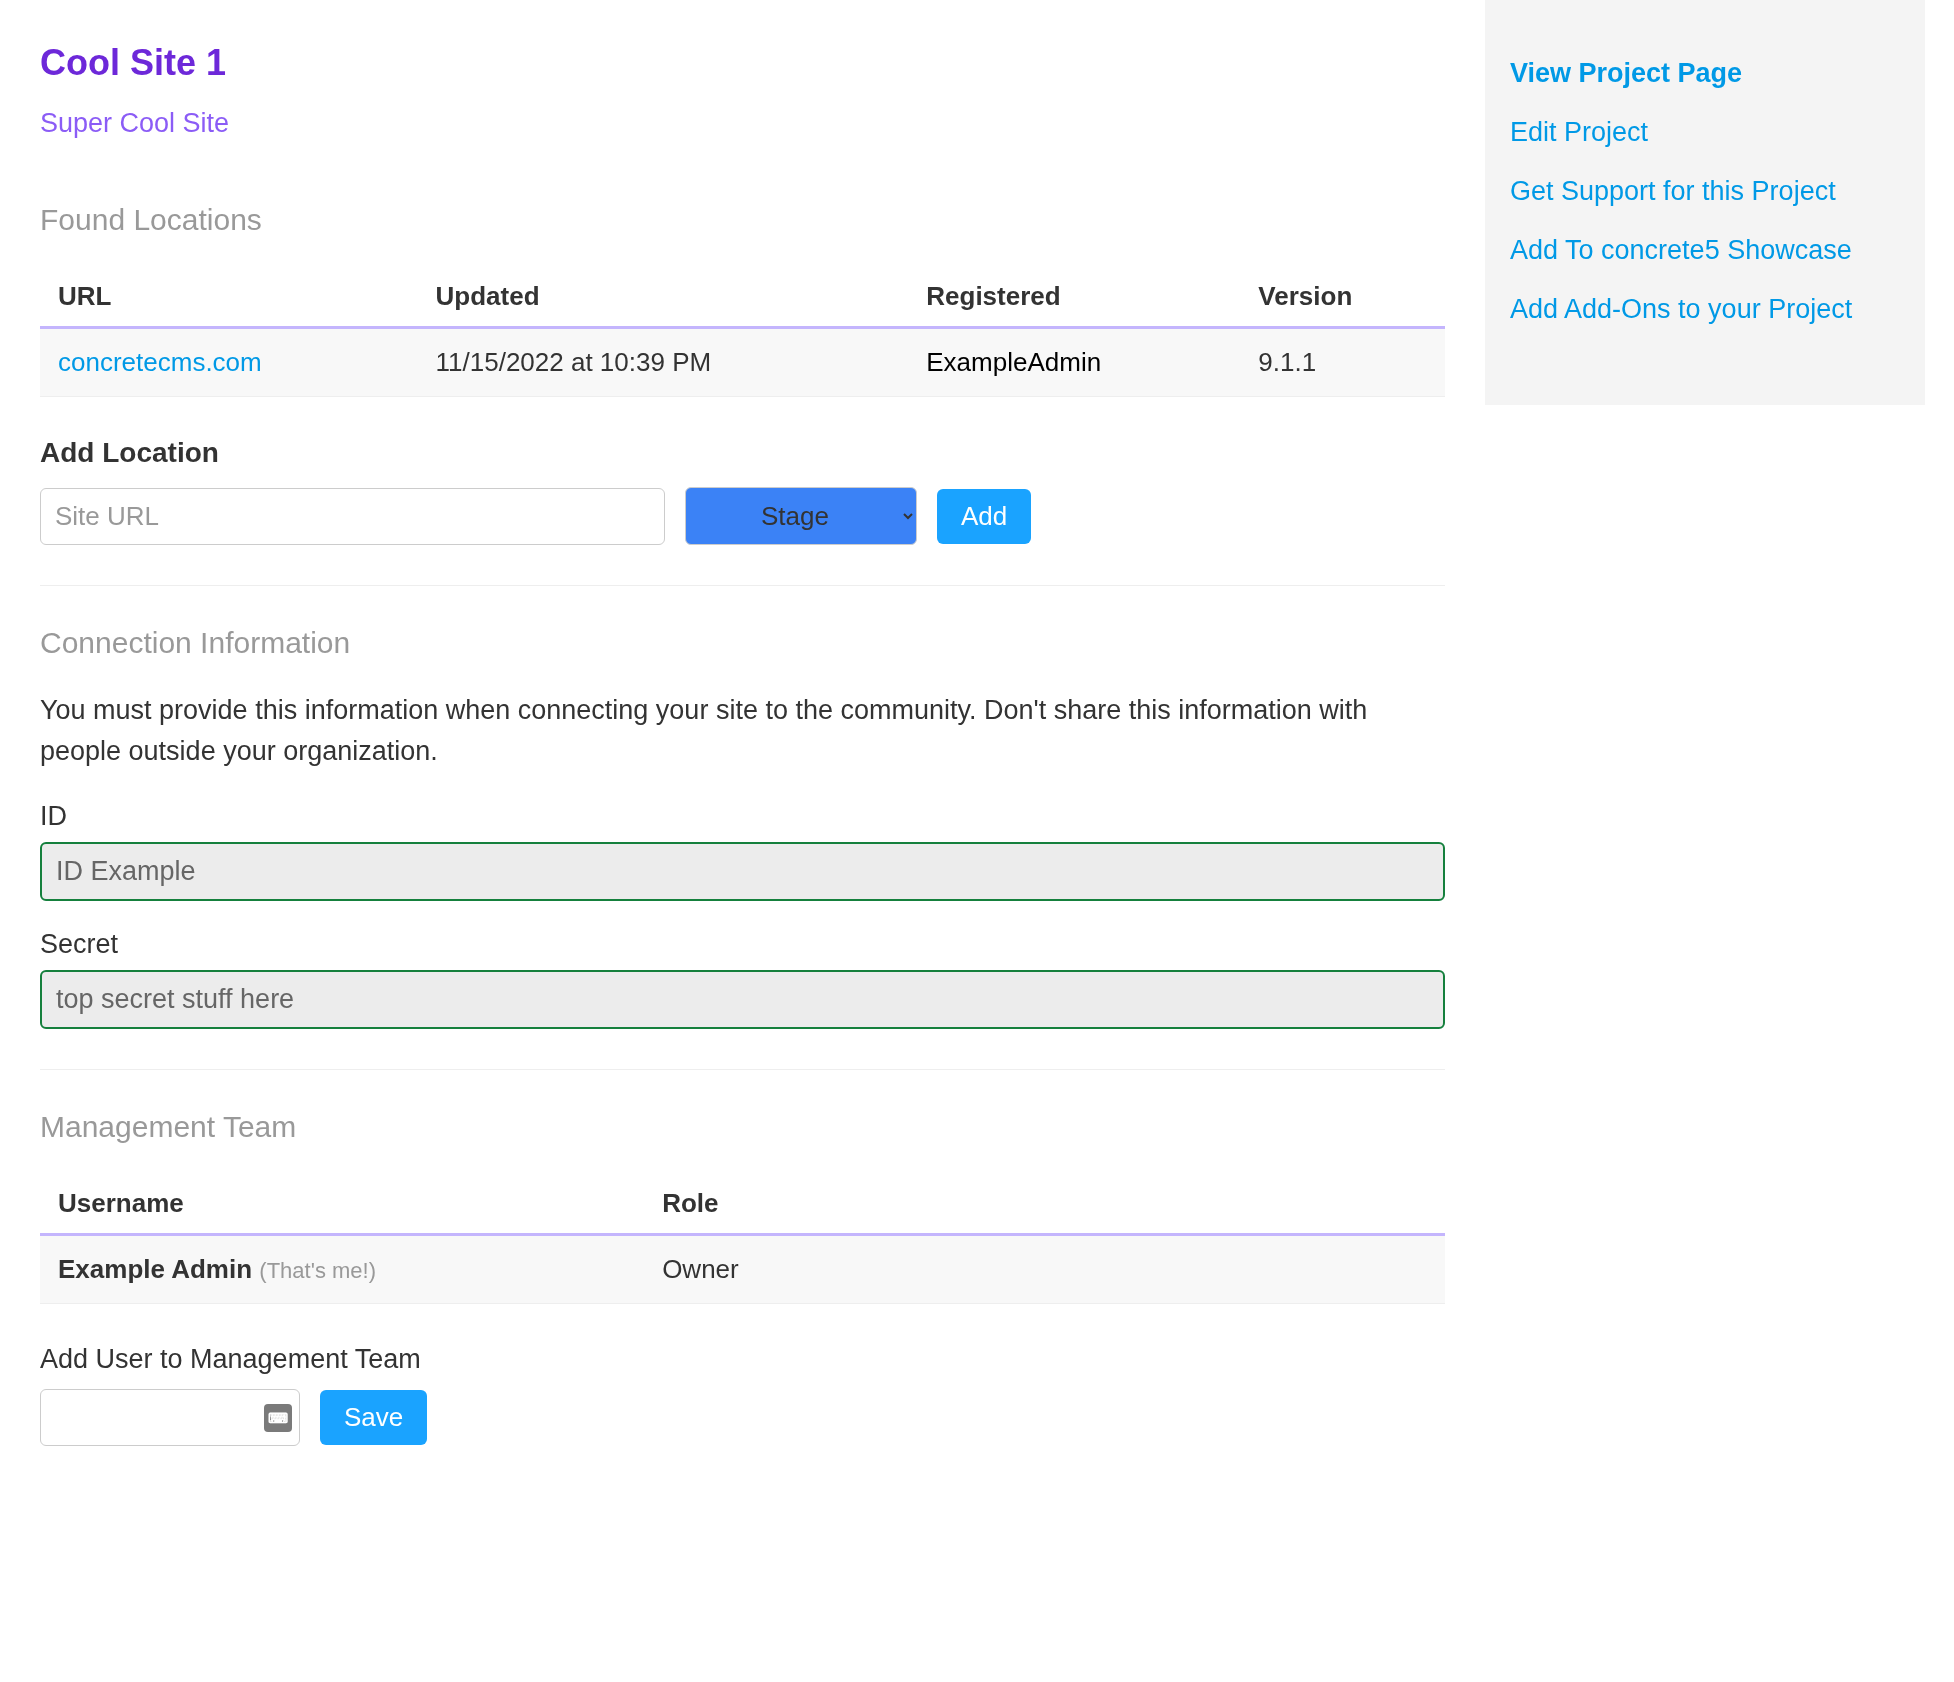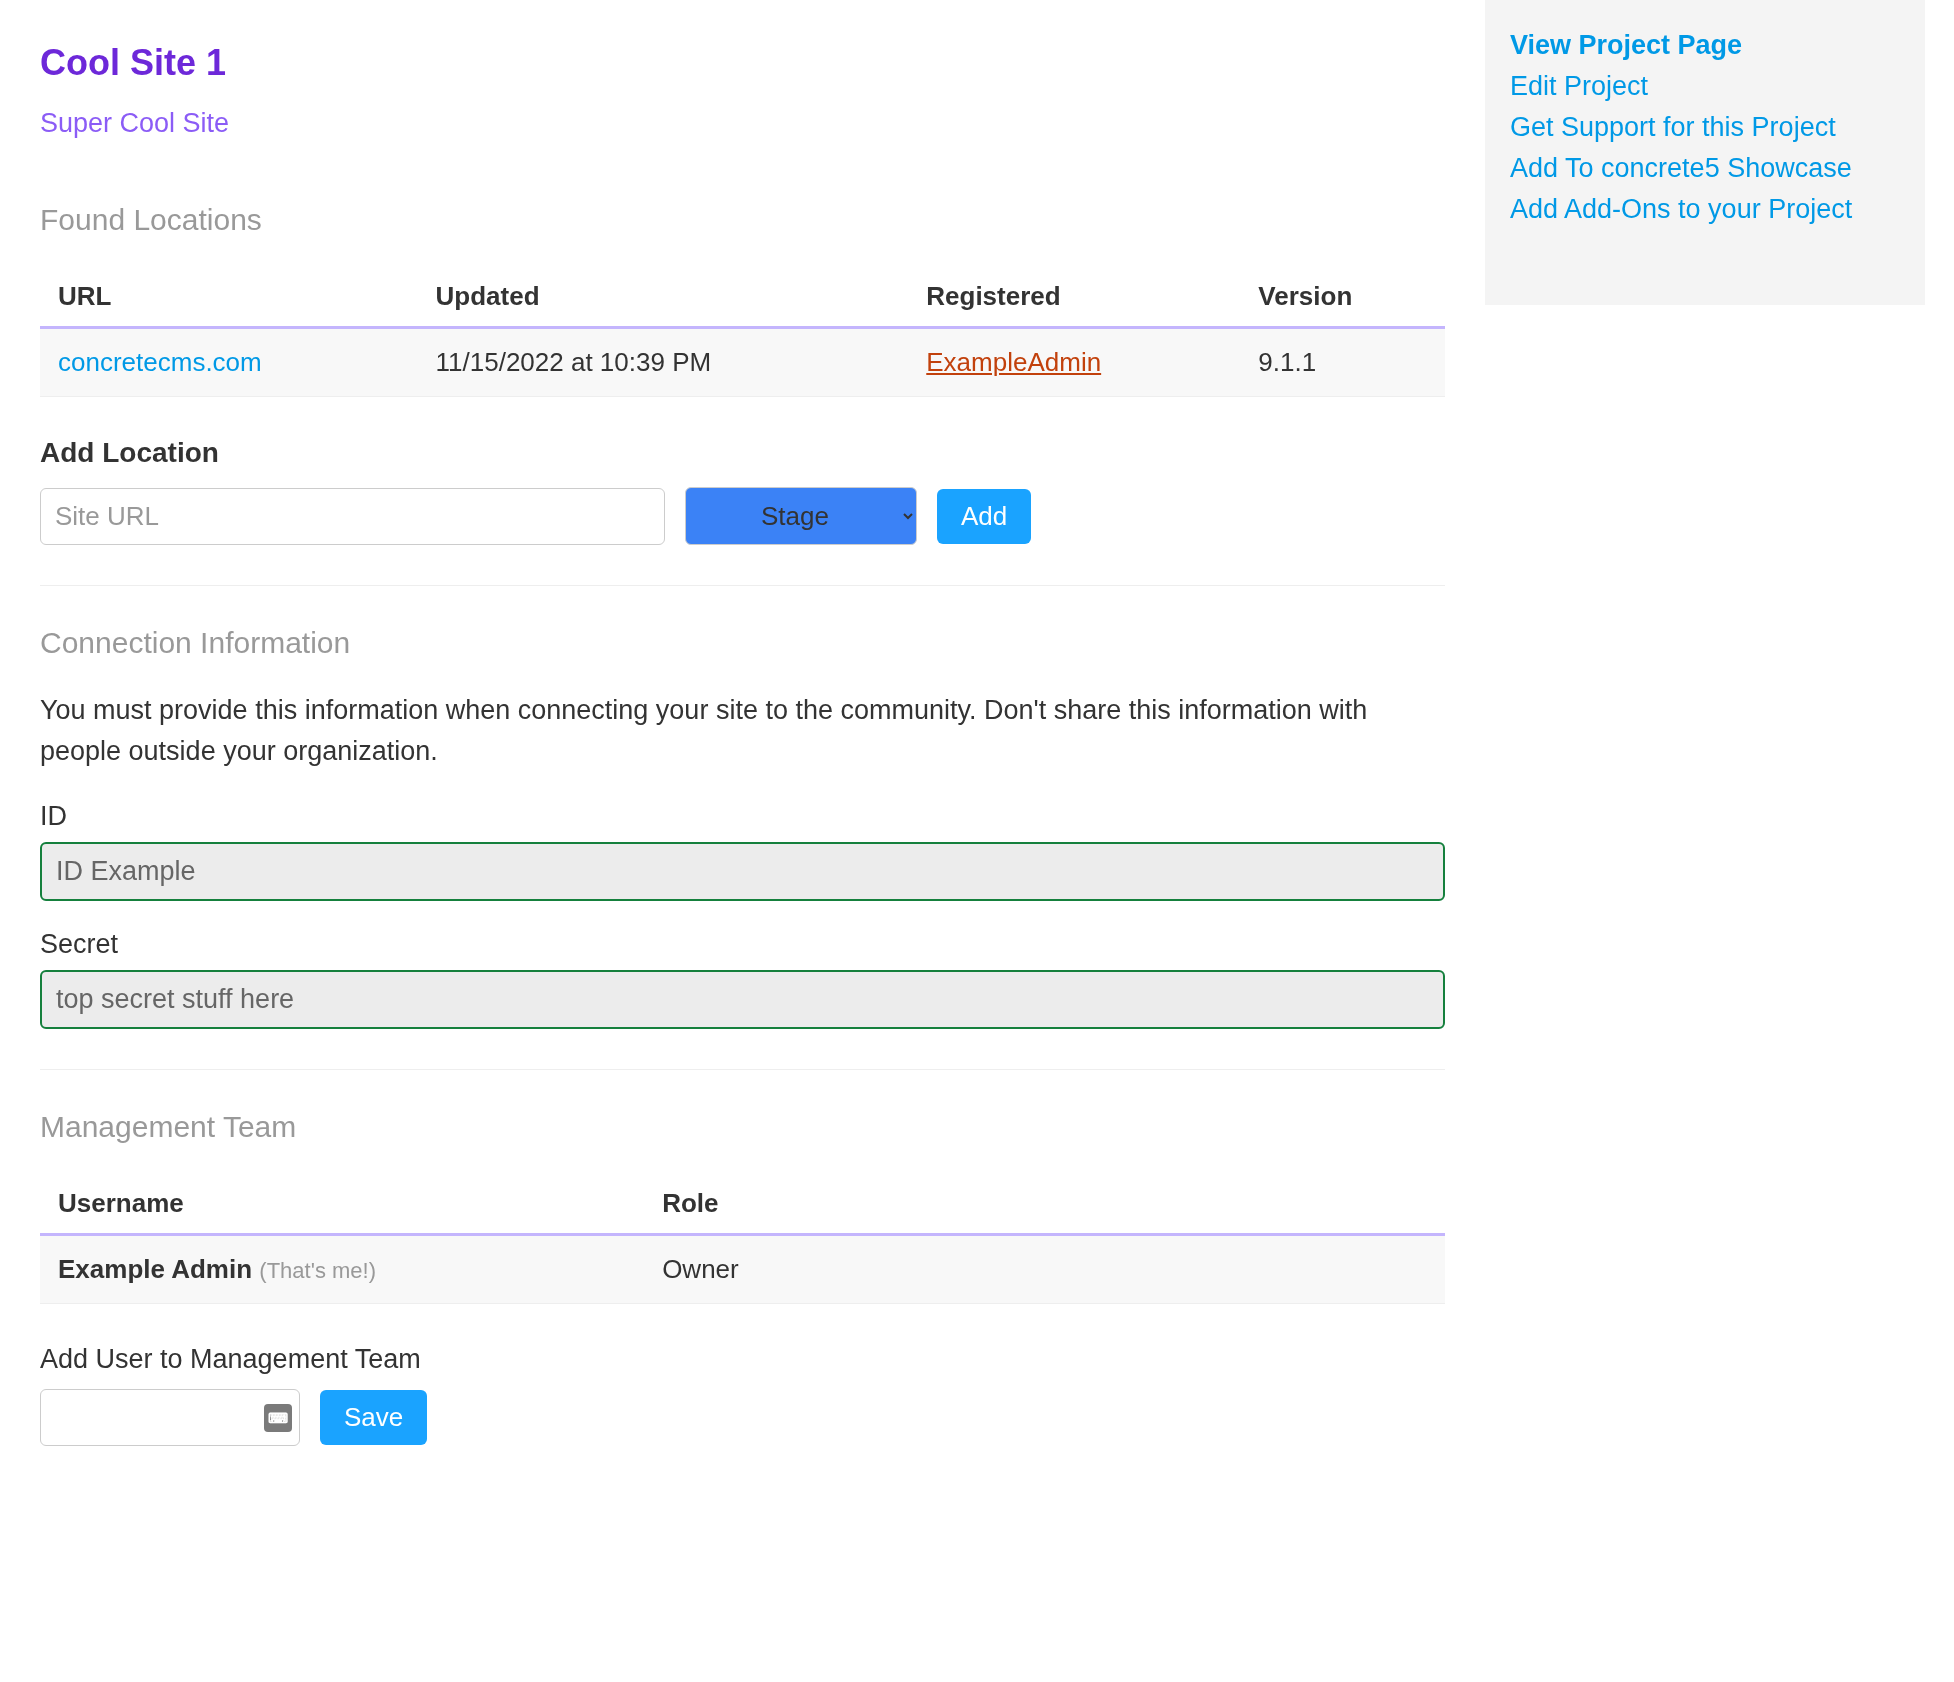--- a/index.html
+++ b/index.html
@@ -58,21 +58,21 @@
   }
   td {
     padding: 18px 18px;
     font-size: 26px;
     border-bottom: 1px solid #eee;
   }
   tbody tr:nth-child(odd) {
     background: #f8f8f8;
   }
   a { color: #0099e6; text-decoration: none; }
-  .underline-link { color: #c2410c; text-decoration: underline; }
+  .underline-link { color: #000000; }
   .add-location-label {
     font-size: 28px;
     font-weight: 700;
     margin: 0 0 18px 0;
   }
   .form-row {
     display: flex;
     gap: 20px;
     align-items: center;
     margin-bottom: 10px;
@@ -162,20 +162,21 @@
     align-items:center;
     justify-content:center;
     color:#fff;
     font-size:14px;
     font-weight:700;
   }
   .sidebar a {
     display: block;
     font-size: 27px;
     margin-bottom: 10px;
+    margin-top: 28px;
   }
   .sidebar a.active {
     font-weight: 700;
   }
 </style>
 </head>
 <body>
 
 <div class="container">
   <div class="main">

